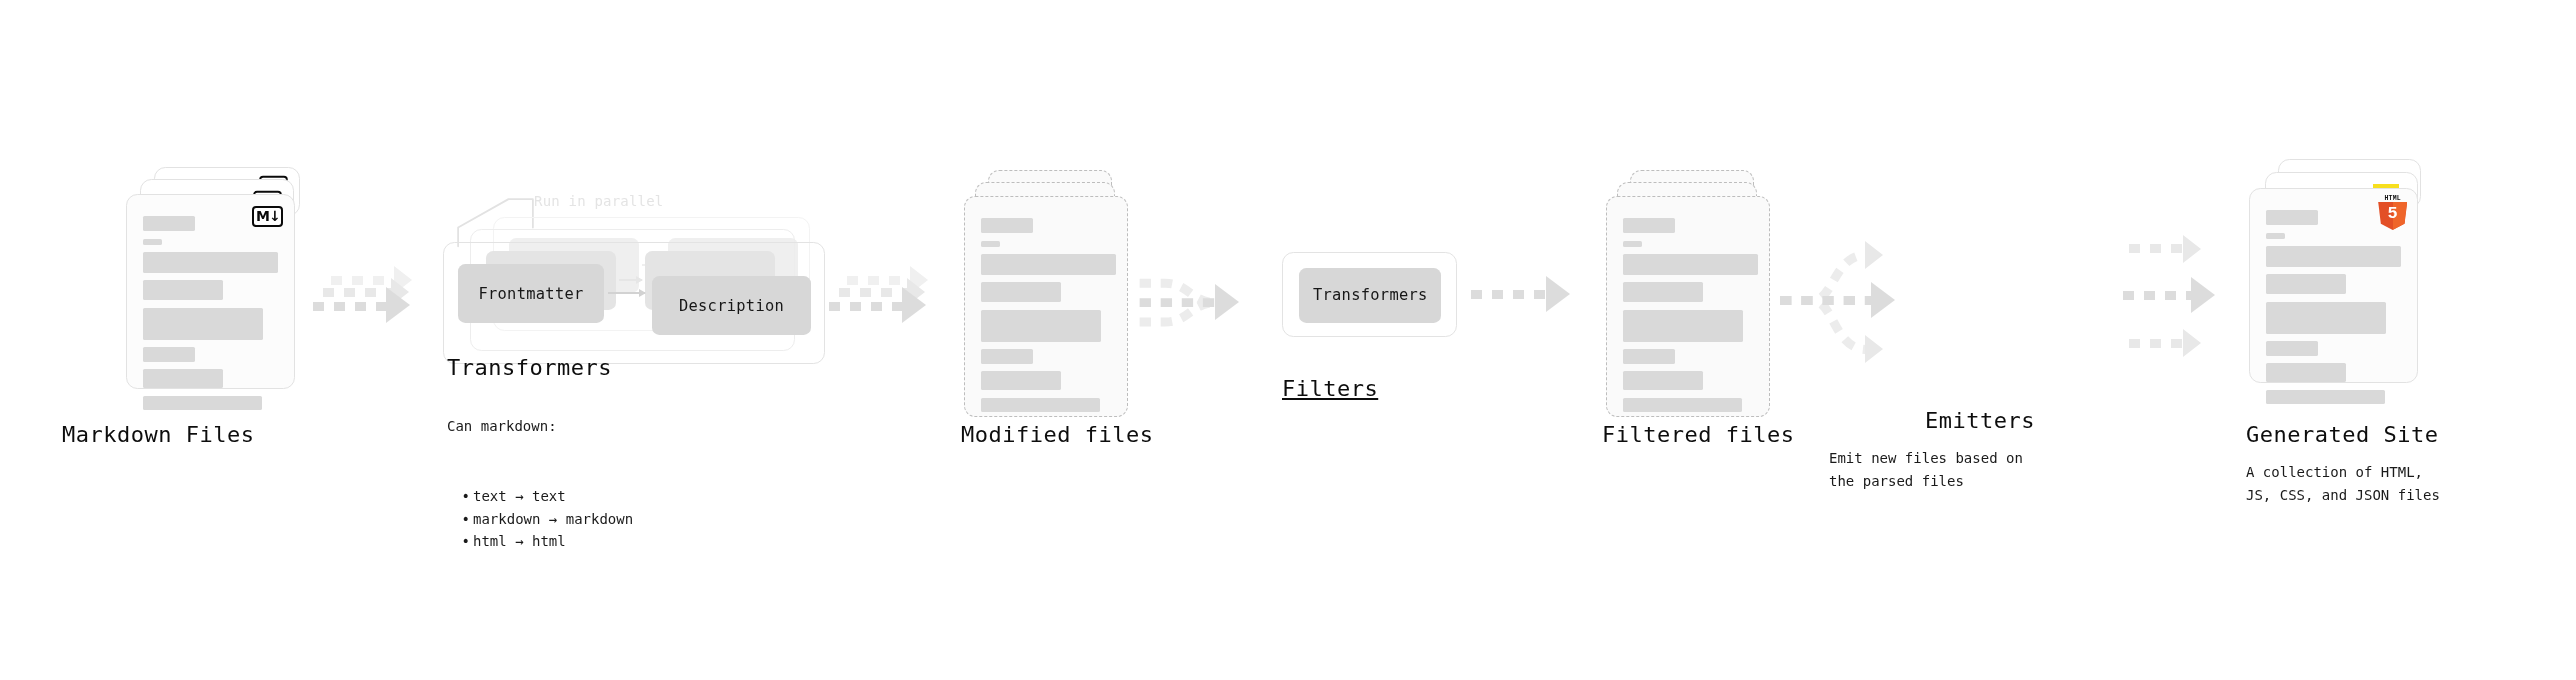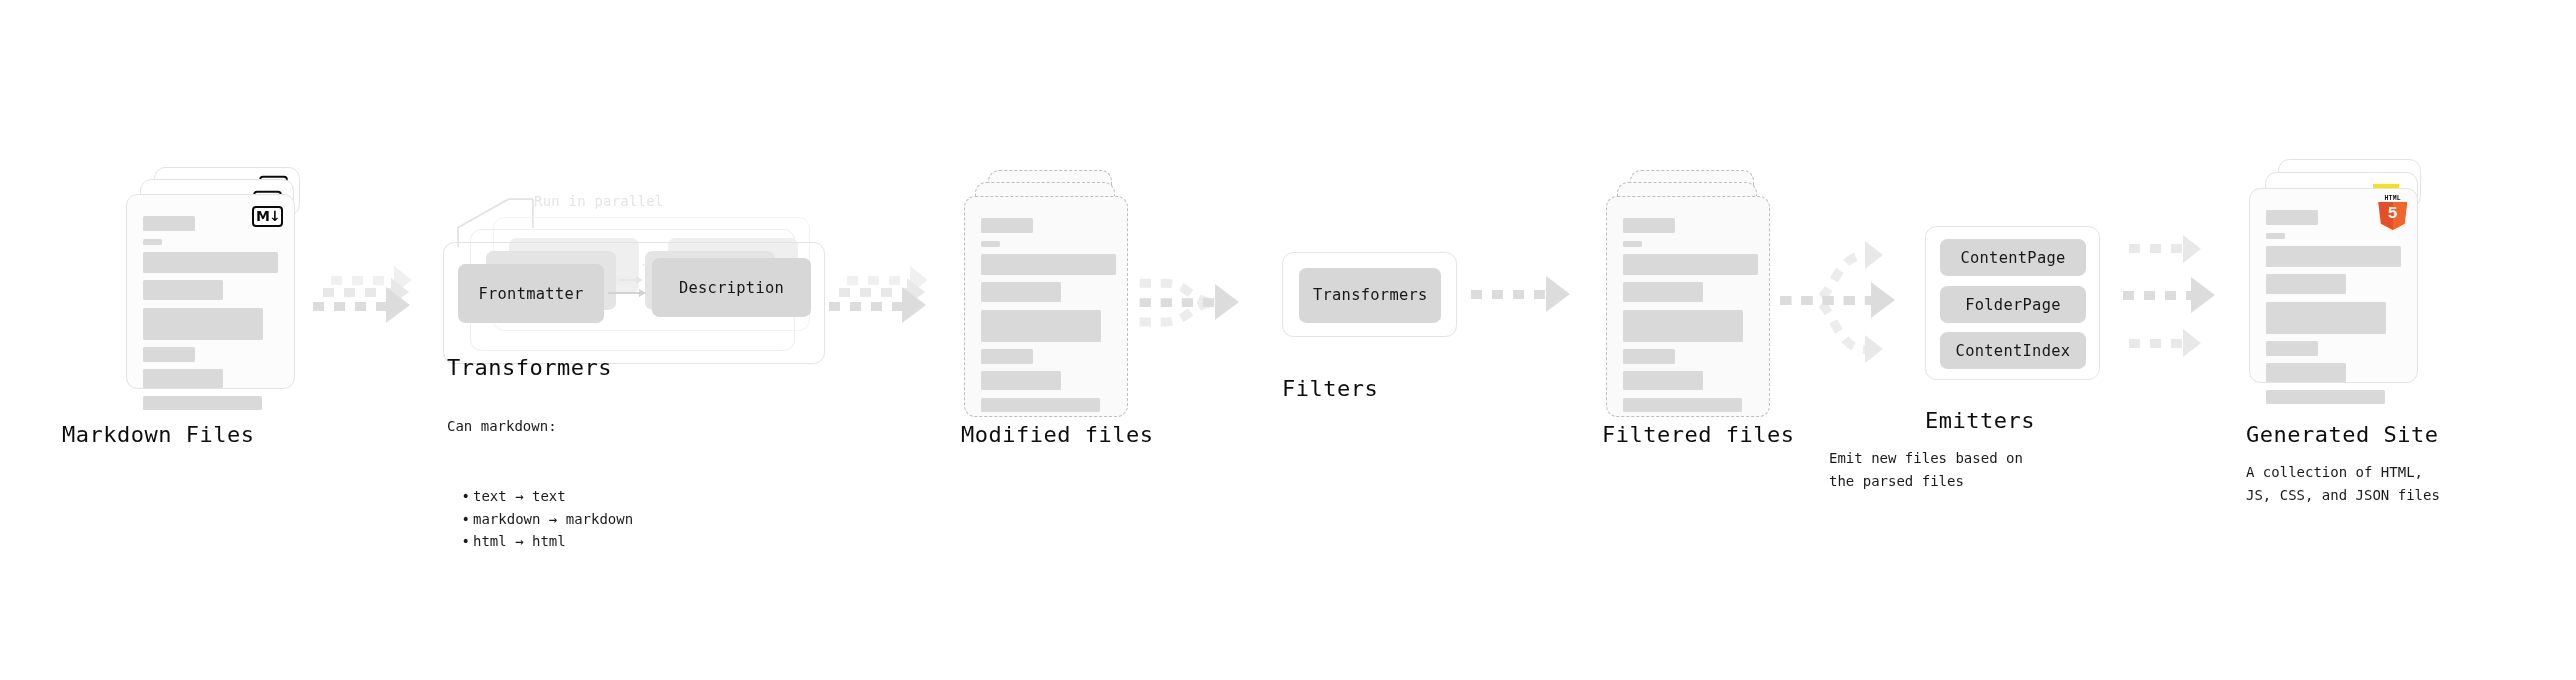--- a/index.html
+++ b/index.html
@@ -287,21 +287,21 @@
 
     <div class="group-box faint1" style="left:27px; top:46px; width:325px; height:122px;">
       <div class="pill ghost1" style="left:14.6px; top:21px; width:130px; height:59px;"></div>
       <div class="pill ghost1" style="left:174px; top:21px; width:130px; height:59px;"></div>
       <div class="thin-arrow f1" style="left:148px; top:49px; width:23px;"></div>
     </div>
 
     <div class="group-box" style="left:0px; top:59px; width:382px; height:122px;">
       <div class="pill" style="left:14px; top:21px; width:146px; height:59px;">Frontmatter</div>
       <div class="thin-arrow" style="left:164px; top:49px; width:37px;"></div>
-      <div class="pill" style="left:208px; top:15px; width:159px; height:59px;">Description</div>
+      <div class="pill" style="left:208px; top:33px; width:159px; height:59px;">Description</div>
     </div>
   </div>
 
   <div class="title" style="left:447px; top:355px;">Transformers</div>
   <div class="subtitle" style="left:447px; top:415px;">Can markdown:</div>
   <div class="sub-list" style="left:460px; top:437px;">
     <ul>
       <li>text → text</li>
       <li>markdown → markdown</li>
       <li>html → html</li>
@@ -340,21 +340,21 @@
       <path d="M 2 38 L 34 38 C 62 38 66 62 96 62" fill="none" stroke="#ececec" stroke-width="11" stroke-dasharray="14 12" stroke-linecap="butt"></path>
       <path d="M 2 86 L 34 86 C 62 86 66 62 96 62" fill="none" stroke="#ececec" stroke-width="11" stroke-dasharray="14 12" stroke-linecap="butt"></path>
       <path d="M 2 62 L 100 62" fill="none" stroke="#dcdcdc" stroke-width="11" stroke-dasharray="14 12" stroke-linecap="butt"></path>
     </svg>
     <div class="dash-head" style="left:77px; top:32px;"></div>
   </div>
 
   <div class="group-box" style="left:1282px; top:252px; width:175px; height:85px;">
     <div class="pill" style="left:16.3px; top:14.6px; width:142px; height:55px;">Transformers</div>
   </div>
-  <div class="title" style="left:1282px; top:376px;">Filters</div>
+  <div class="title" style="left:1282px; top:376px;text-decoration:underline;">Filters</div>
 
   <div class="conn" style="left:1471px; top:276px; width:130px; height:49px;">
     <div class="dash-line" style="left:0px; top:14px; width:80px;"></div>
     <div class="dash-head" style="left:75px; top:0px;"></div>
   </div>
 
   <div class="doc-stack" style="left:1606px; top:167px; width:187px; height:260px;">
     <div class="doc-card dashed" style="left:24.4px; top:3.3px; width:124px; height:41px;"></div>
     <div class="doc-card dashed" style="left:11.4px; top:14.6px; width:140px; height:49px;"></div>
     <div class="doc-card dashed" style="left:0px; top:29px; width:164px; height:221px;">
@@ -376,25 +376,20 @@
     <svg width="163" height="163" viewBox="0 0 200 200">
       <path d="M 0 100 L 40 100 C 66 100 66 44 106 44" fill="none" stroke="#ececec" stroke-width="11" stroke-dasharray="14 12" stroke-linecap="butt"></path>
       <path d="M 0 100 L 40 100 C 66 100 66 160 106 160" fill="none" stroke="#ececec" stroke-width="11" stroke-dasharray="14 12" stroke-linecap="butt"></path>
       <path d="M 0 100 L 118 100" fill="none" stroke="#dcdcdc" stroke-width="11" stroke-dasharray="14 12" stroke-linecap="butt"></path>
     </svg>
     <div class="dash-head f1 sm" style="left:85px; top:22px;"></div>
     <div class="dash-head" style="left:91px; top:63px;"></div>
     <div class="dash-head f1 sm" style="left:85px; top:116px;"></div>
   </div>
 
-  <div class="group-box" style="left:1925px; top:226px; width:175px; height:154px;">
-    <div class="pill" style="left:14px; top:12.2px; width:146px; height:37px;">ContentPage</div>
-    <div class="pill" style="left:14px; top:59px; width:146px; height:37px;">FolderPage</div>
-    <div class="pill" style="left:14px; top:105px; width:146px; height:37px;">ContentIndex</div>
-  </div>
   <div class="title" style="left:1925px; top:408px;">Emitters</div>
   <div class="subtitle" style="left:1829px; top:447px;">Emit new files based on
 the parsed files</div>
 
   <div class="conn" style="left:2113px; top:228px; width:146px; height:154px;">
     <div class="dash-line f1" style="left:16.3px; top:16.3px; width:59px;"></div>
     <div class="dash-head f1 sm" style="left:70px; top:6.5px;"></div>
     <div class="dash-line" style="left:9.8px; top:63px; width:75px;"></div>
     <div class="dash-head" style="left:78px; top:49px;"></div>
     <div class="dash-line f1" style="left:16.3px; top:111px; width:59px;"></div>

